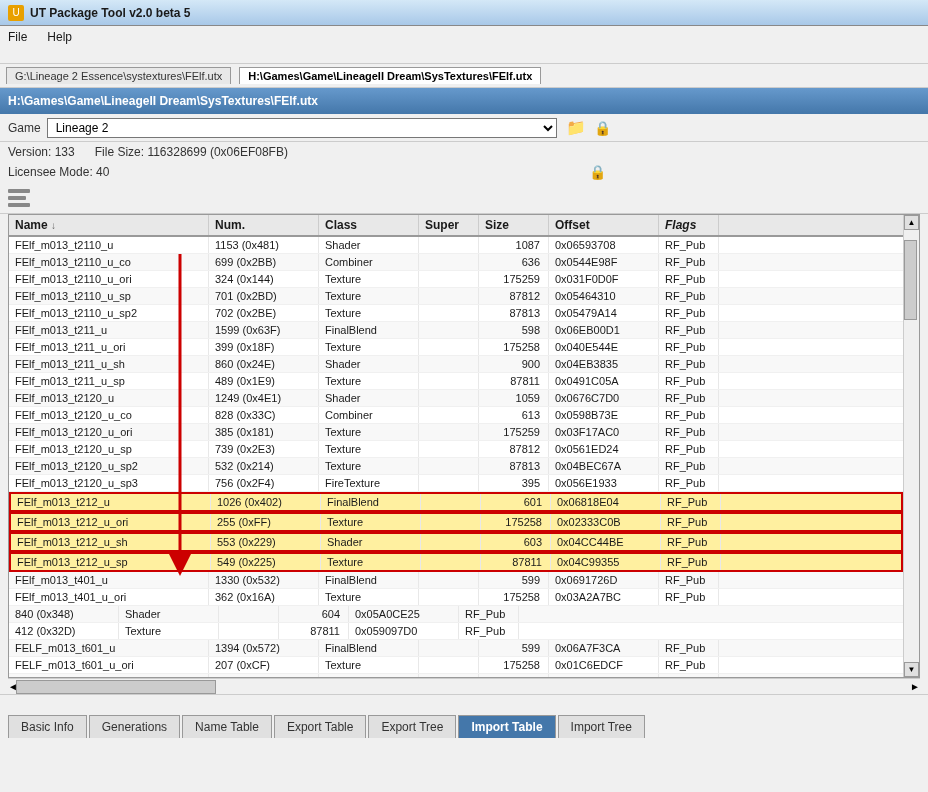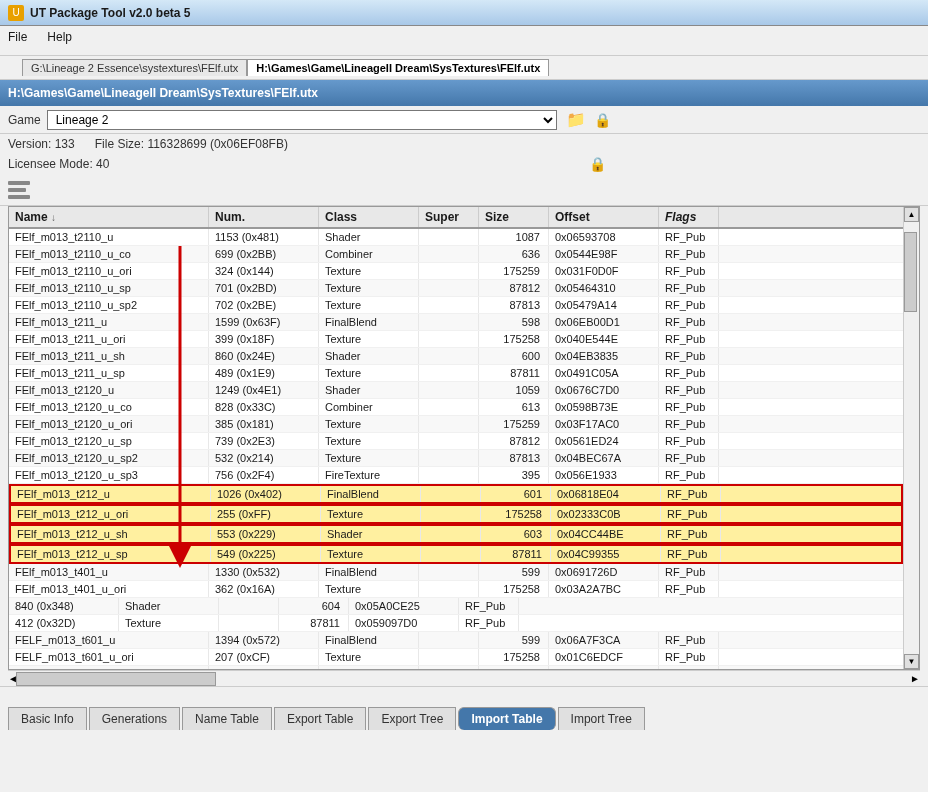--- a/index.html
+++ b/index.html
@@ -35,32 +35,33 @@
       font-size: 12px;
       font-weight: bold;
       color: #1a1a1a;
     }
     .menu-bar {
       background: #f0f0f0;
       padding: 2px 4px;
       display: flex;
       gap: 12px;
       border-bottom: 1px solid #ccc;
-      height: 30px;
+      height: 38px;
     }
     .menu-item {
       font-size: 12px;
       color: #1a1a1a;
       padding: 2px 4px;
       cursor: pointer;
     }
     .path-bar {
       background: #f0f0f0;
-      padding: 3px 22px;
-      display: flex;
+      padding: 3px 6px;
+      display: flex;
+      gap: 8px;
       border-bottom: 1px solid #ccc;
       height: 24px;
       align-items: center;
     }
     .path-tab {
       background: #e8e8e8;
       border: 1px solid #999;
       border-bottom: none;
       padding: 2px 8px;
       font-size: 11px;
@@ -227,21 +228,20 @@
       border-bottom: none;
       background: #e0e0e0;
       cursor: pointer;
       color: #333;
       margin-right: 2px;
     }
     .tab.active {
       background: #4477aa;
       color: white;
       font-weight: bold;
-      border-radius: 6px;
     }
     .sort-arrow {
       color: #666;
       font-size: 10px;
     }
     .vscroll {
       width: 16px;
       background: #f0f0f0;
       border-left: 1px solid #ccc;
       display: flex;
@@ -401,21 +401,21 @@
             <div class="td super-col"></div>
             <div class="td size-col">175258</div>
             <div class="td offset-col">0x040E544E</div>
             <div class="td flags-col">RF_Pub</div>
           </div>
           <div class="tr">
             <div class="td name-col">FElf_m013_t211_u_sh</div>
             <div class="td num-col">860 (0x24E)</div>
             <div class="td class-col">Shader</div>
             <div class="td super-col"></div>
-            <div class="td size-col">600</div>
+            <div class="td size-col">900</div>
             <div class="td offset-col">0x04EB3835</div>
             <div class="td flags-col">RF_Pub</div>
           </div>
           <div class="tr">
             <div class="td name-col">FElf_m013_t211_u_sp</div>
             <div class="td num-col">489 (0x1E9)</div>
             <div class="td class-col">Texture</div>
             <div class="td super-col"></div>
             <div class="td size-col">87811</div>
             <div class="td offset-col">0x0491C05A</div>

